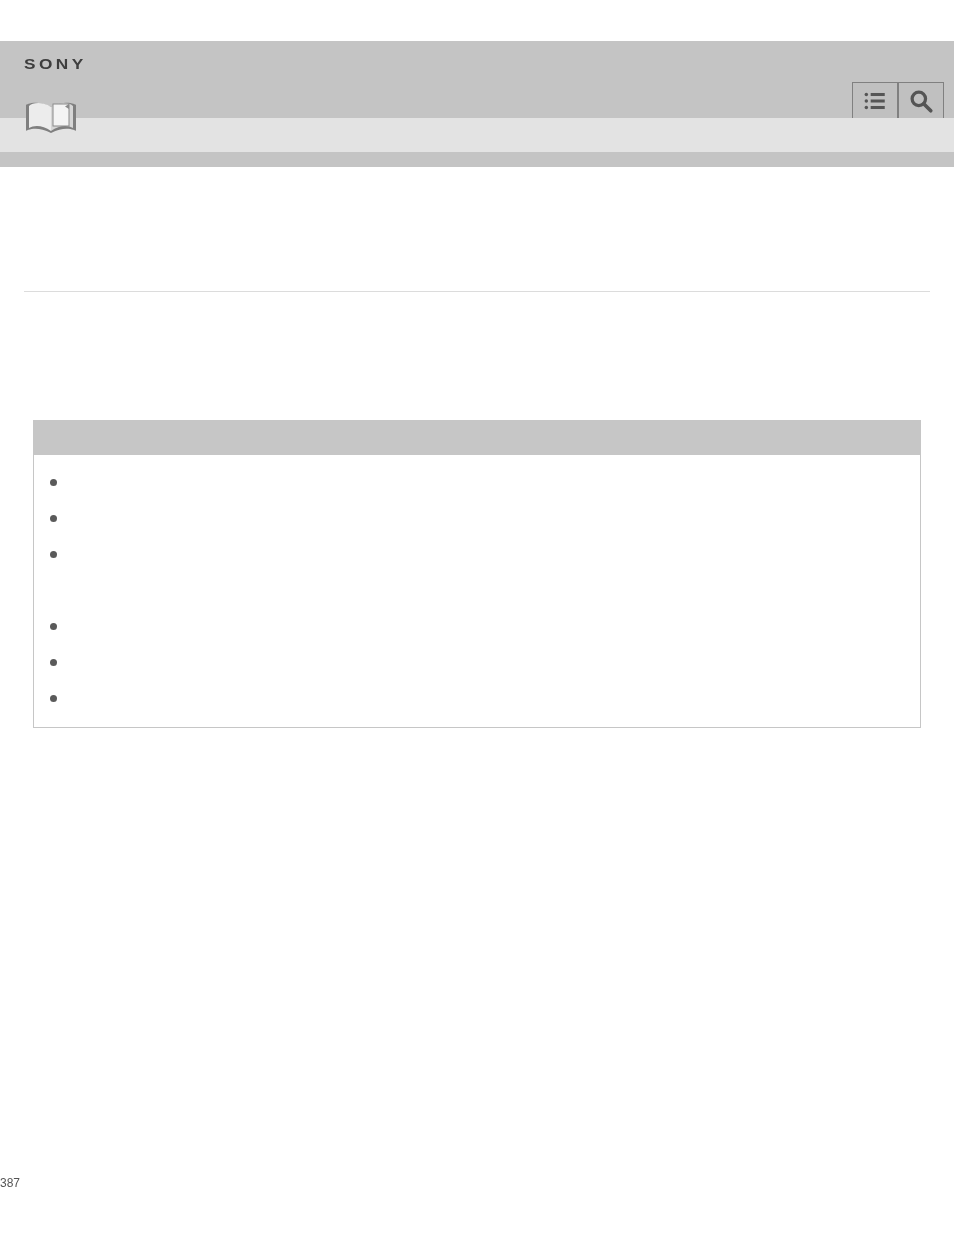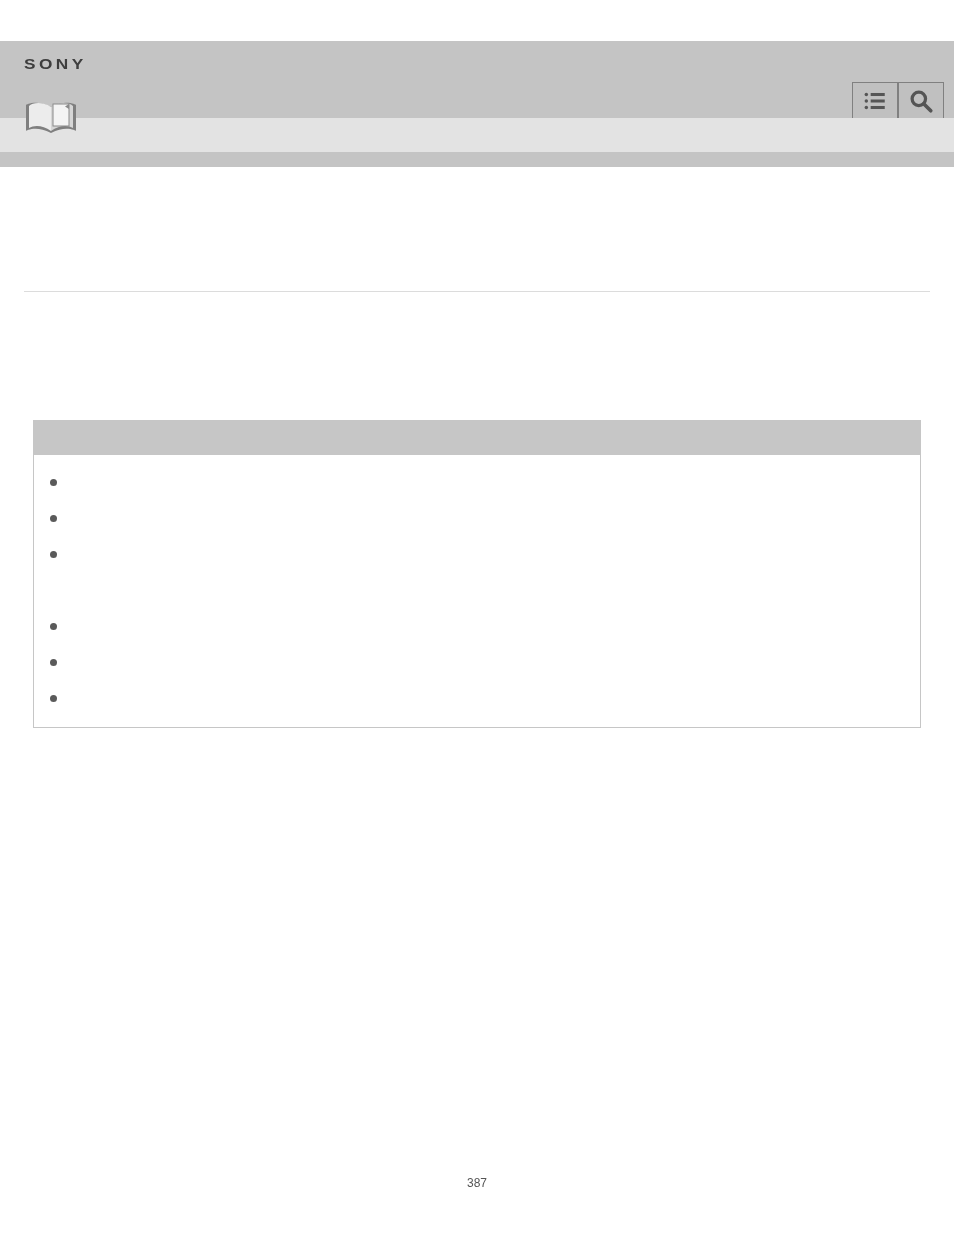--- a/index.html
+++ b/index.html
@@ -129,21 +129,21 @@
     border-radius: 50%;
   }
   .note-list li.tall {
     min-height: 56px;
     margin-bottom: 16px;
   }
   .page-num {
     position: absolute;
     left: 0;
     width: 954px;
-    text-align: center;
+    text-align: left;
     font-size: 12px;
     color: #555;
   }
 </style>
 </head>
 <body>
 
 <div class="page">
   <div class="topgap"></div>
 

